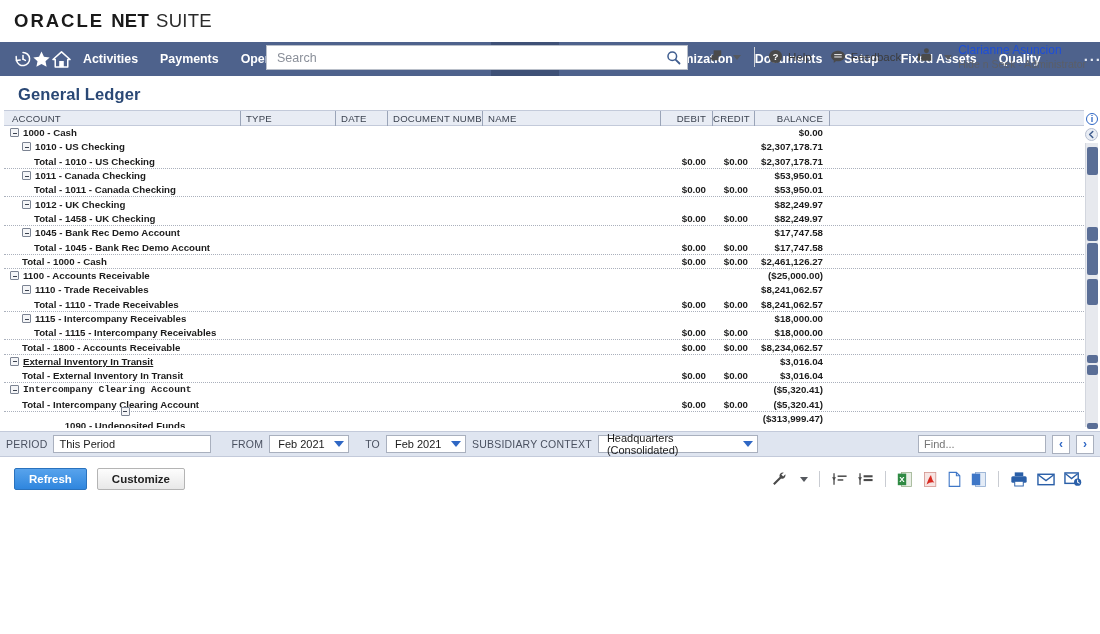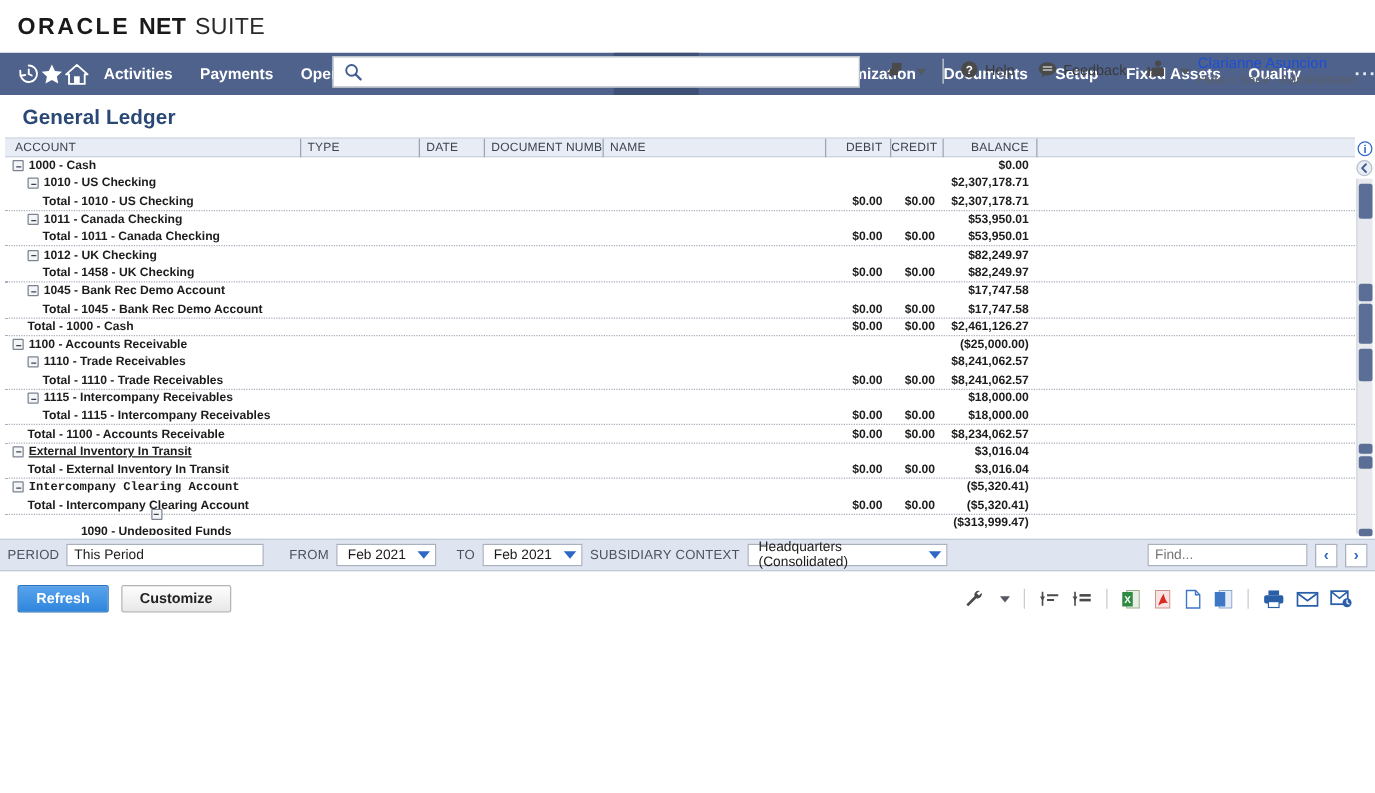--- a/index.html
+++ b/index.html
@@ -297,20 +297,21 @@
 <body>
 
 <div class="topbar">
   <div class="brand">
     <span class="oracle">ORACLE</span>
     <span class="net">NET</span>
       <span class="suite">SUITE</span>
   </div>
 
   <div class="searchwrap">
+    <input type="text" placeholder="Search" style="">
     <span class="search-icon">
       <svg width="15" height="15" viewBox="0 0 16 16">
         <circle cx="6.7" cy="6.7" r="4.6" fill="none" stroke="#3f5d8f" stroke-width="1.6"></circle>
         <line x1="10.2" y1="10.2" x2="14.4" y2="14.4" stroke="#3f5d8f" stroke-width="1.9" stroke-linecap="round"></line>
       </svg>
     </span>
   </div>
 
   <div class="topright">
     <div class="tr-item">
@@ -617,21 +618,21 @@
         <div style="width: 52px;"></div>
         <div style="width: 95px;"></div>
         <div style="width: 178px;"></div>
         <div class="cell-num" style="width: 52px;">$0.00</div>
         <div class="cell-num" style="width: 42px;">$0.00</div>
         <div class="cell-num" style="width: 75px;">$18,000.00</div>
         <div style="flex: 1 1 0%;"></div>
       </div>
       <div class="row bold dotted">
         <div class="cell-acct" style="width: 236px; padding-left: 18px;">
-          <span class="tot-label">Total - 1100 - Accounts Receivable</span>
+          <span class="tot-label">Total - 1800 - Accounts Receivable</span>
         </div>
         <div style="width: 95px;"></div>
         <div style="width: 52px;"></div>
         <div style="width: 95px;"></div>
         <div style="width: 178px;"></div>
         <div class="cell-num" style="width: 52px;">$0.00</div>
         <div class="cell-num" style="width: 42px;">$0.00</div>
         <div class="cell-num" style="width: 75px;">$8,234,062.57</div>
         <div style="flex: 1 1 0%;"></div>
       </div>

